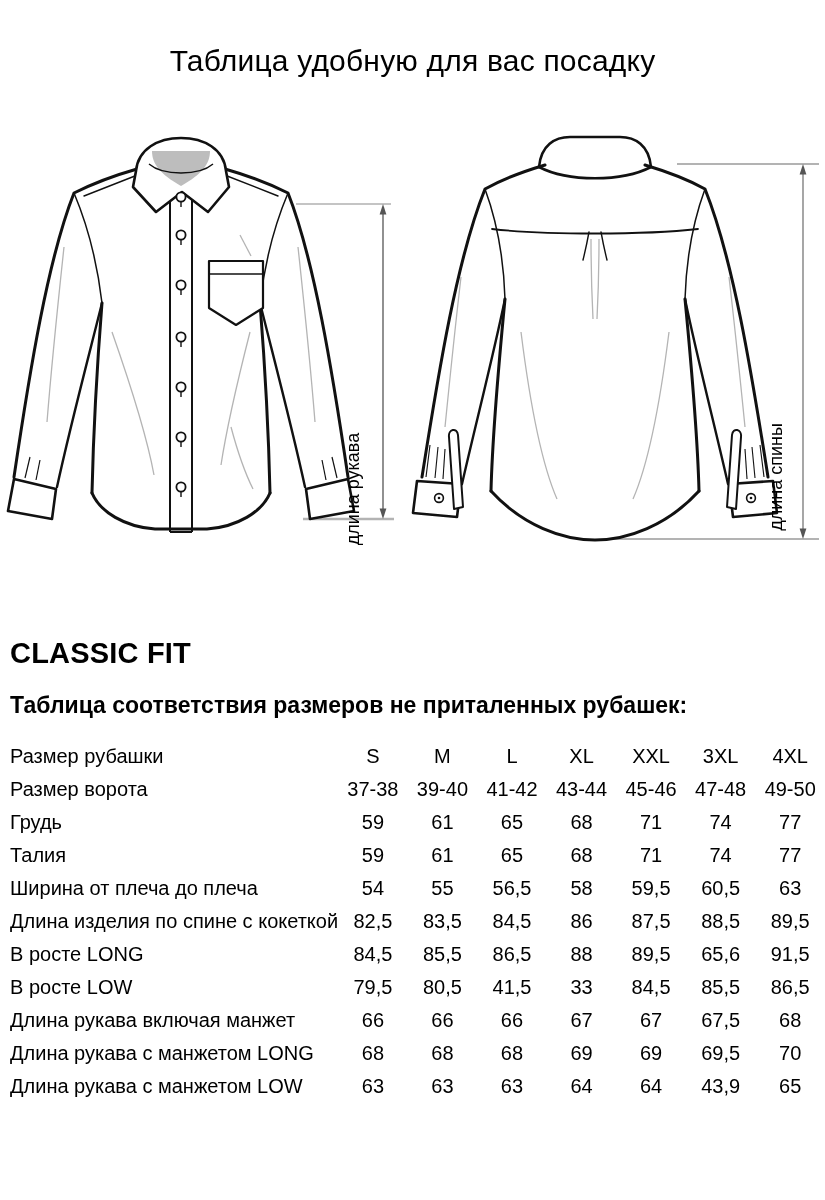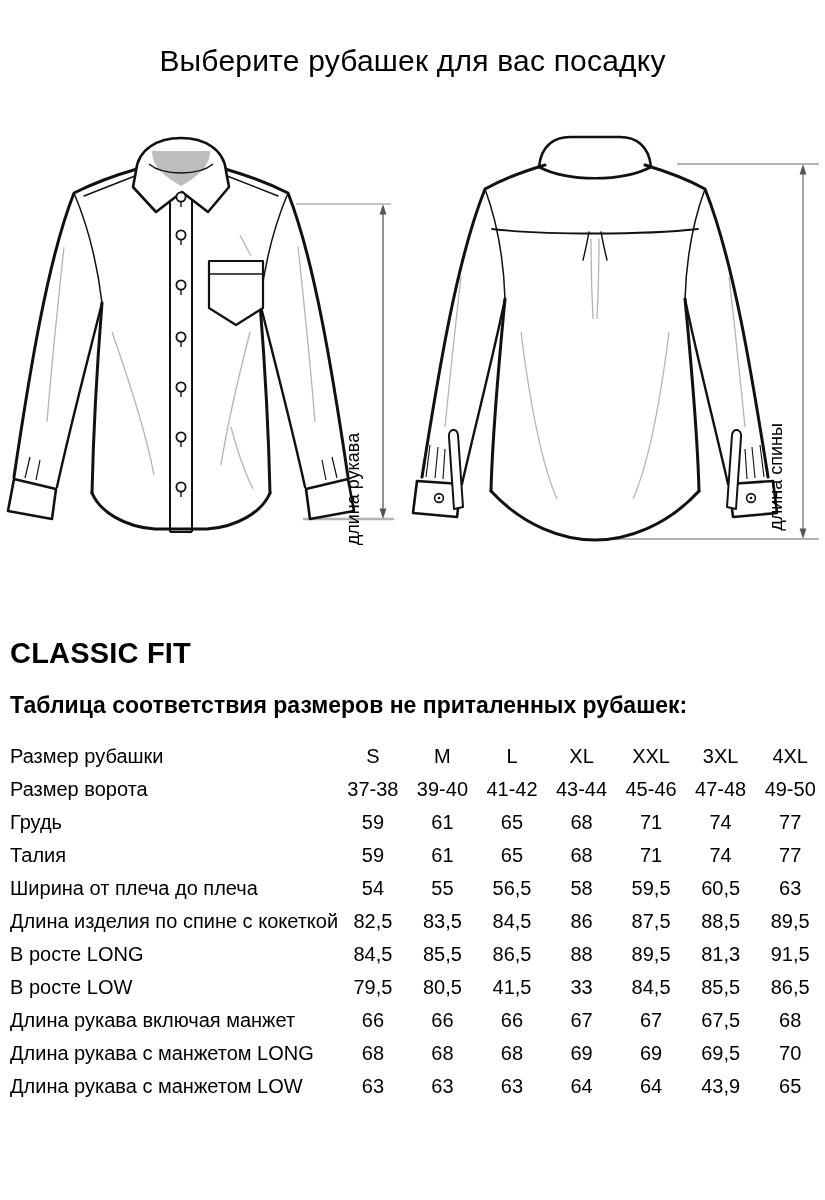--- a/index.html
+++ b/index.html
@@ -65,21 +65,21 @@
     white-space: nowrap;
   }
   td.lbl { width: 270px; text-align: left; }
   td.val { width: 78px; text-align: center; }
 </style>
 </head>
 <body>
 
 <div class="page">
 
-  <h1 class="title">Выберите рубашек для вас посадку</h1>
+  <h1 class="title">Таблица удобную для вас посадку</h1>
 
   <div class="hero">
 
     <svg class="svg-front" viewBox="0 0 400 450">
 
       <g>
         <line x1="296" y1="77" x2="391" y2="77" stroke="#8a8a8a" stroke-width="1.2"></line>
         <line x1="303" y1="392" x2="394" y2="392" stroke="#b3b3b3" stroke-width="2.4"></line>
         <line x1="383" y1="85" x2="383" y2="384" stroke="#555555" stroke-width="1.3"></line>
         <path d="M383,77 L379.6,87.5 L386.4,87.5 Z" fill="#555555"></path>
@@ -279,21 +279,21 @@
         <td class="val">88,5</td>
         <td class="val">89,5</td>
       </tr>
       <tr>
         <td class="lbl">В росте LONG</td>
         <td class="val">84,5</td>
         <td class="val">85,5</td>
         <td class="val">86,5</td>
         <td class="val">88</td>
         <td class="val">89,5</td>
-        <td class="val">81,3</td>
+        <td class="val">65,6</td>
         <td class="val">91,5</td>
       </tr>
       <tr>
         <td class="lbl">В росте LOW</td>
         <td class="val">79,5</td>
         <td class="val">80,5</td>
         <td class="val">41,5</td>
         <td class="val">33</td>
         <td class="val">84,5</td>
         <td class="val">85,5</td>

